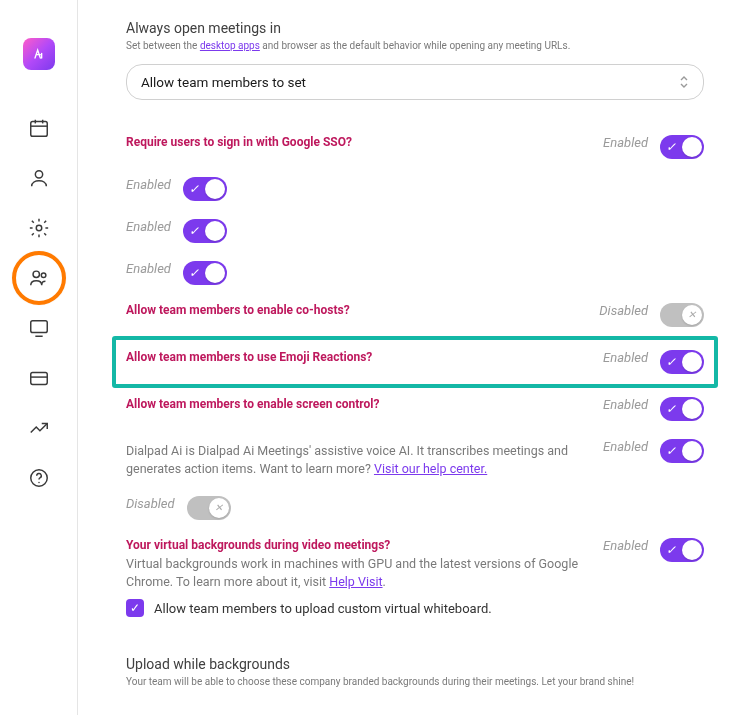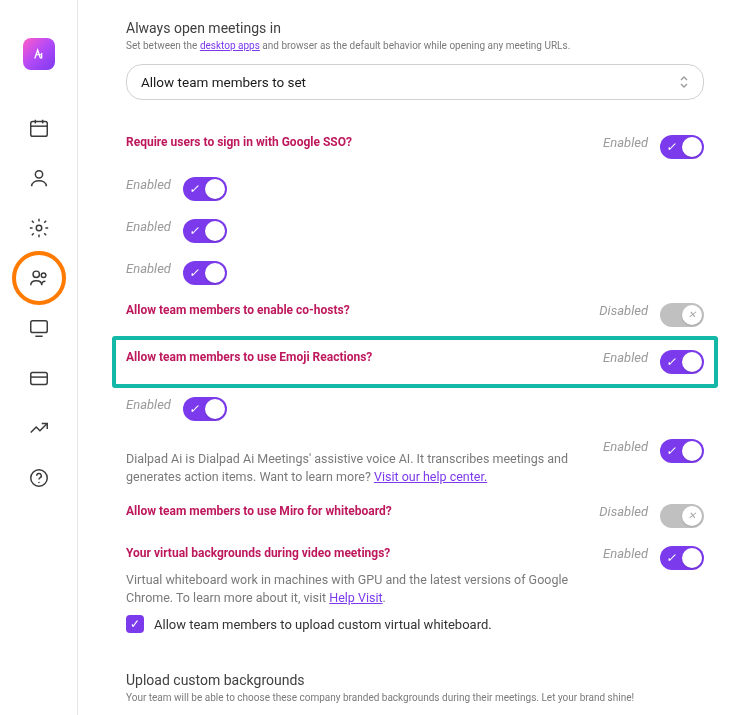--- a/index.html
+++ b/index.html
@@ -108,21 +108,21 @@
   .setting-left { flex: 1; padding-right: 20px; }
   .setting-label {
     font-size: 12px;
     font-weight: 700;
     color: #be185d;
   }
   .setting-sub {
     font-size: 12.5px;
     color: #7a7a7a;
     line-height: 1.45;
-    margin-top: 11px;
+    margin-top: 3px;
   }
   .setting-right {
     display: flex;
     align-items: flex-start;
     gap: 12px;
     font-style: italic;
   }
   .status-text {
     font-size: 13px;
     color: #9a9a9a;
@@ -345,20 +345,23 @@
           <div class="setting-right">
             <span class="status-text">Enabled</span>
             <div class="toggle on">
               <span class="mark-check"></span>
               <div class="knob"></div>
             </div>
           </div>
         </div>
       </div>
       <div class="setting-row">
+        <div class="setting-left">
+          <div class="setting-label">Allow team members to enable screen control?</div>
+        </div>
         <div class="setting-right">
           <span class="status-text">Enabled</span>
           <div class="toggle on">
             <span class="mark-check"></span>
             <div class="knob"></div>
           </div>
         </div>
       </div>
       <div class="setting-row">
         <div class="setting-left">
@@ -366,48 +369,45 @@
         </div>
         <div class="setting-right">
           <span class="status-text">Enabled</span>
           <div class="toggle on">
             <span class="mark-check"></span>
             <div class="knob"></div>
           </div>
         </div>
       </div>
       <div class="setting-row">
-        <div class="setting-left">
-          <div class="setting-label">Allow team members to use Miro for whiteboard?</div>
-        </div>
         <div class="setting-right">
           <span class="status-text">Disabled</span>
           <div class="toggle off">
             <div class="knob"></div>
           </div>
         </div>
       </div>
       <div class="setting-row">
         <div class="setting-left">
           <div class="setting-label">Your virtual backgrounds during video meetings?</div>
-          <div class="setting-sub"><span>Virtual whiteboard work in machines with GPU and the latest versions of Google Chrome. To learn more about it, visit </span><a class="link">Help Visit</a><span>.</span></div>
+          <div class="setting-sub"><span>Virtual backgrounds work in machines with GPU and the latest versions of Google Chrome. To learn more about it, visit </span><a class="link">Help Visit</a><span>.</span></div>
           <div class="checkbox-row">
             <div class="checkbox">✓</div>
             <span>Allow team members to upload custom virtual whiteboard.</span>
           </div>
         </div>
         <div class="setting-right">
           <span class="status-text">Enabled</span>
           <div class="toggle on">
             <span class="mark-check"></span>
             <div class="knob"></div>
           </div>
         </div>
       </div>
     </div>
 
   <div class="upload-section">
-    <div class="sec-title">Upload custom backgrounds</div>
+    <div class="sec-title">Upload while backgrounds</div>
     <div class="sec-desc">Your team will be able to choose these company branded backgrounds during their meetings. Let your brand shine!</div>
 
   </div>
 
 </div>
 
 </body></html>

